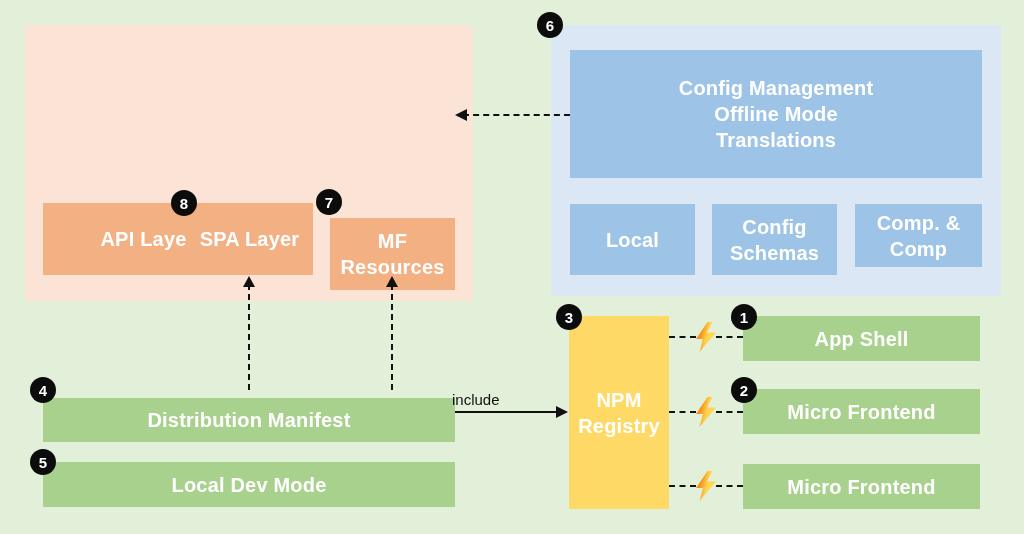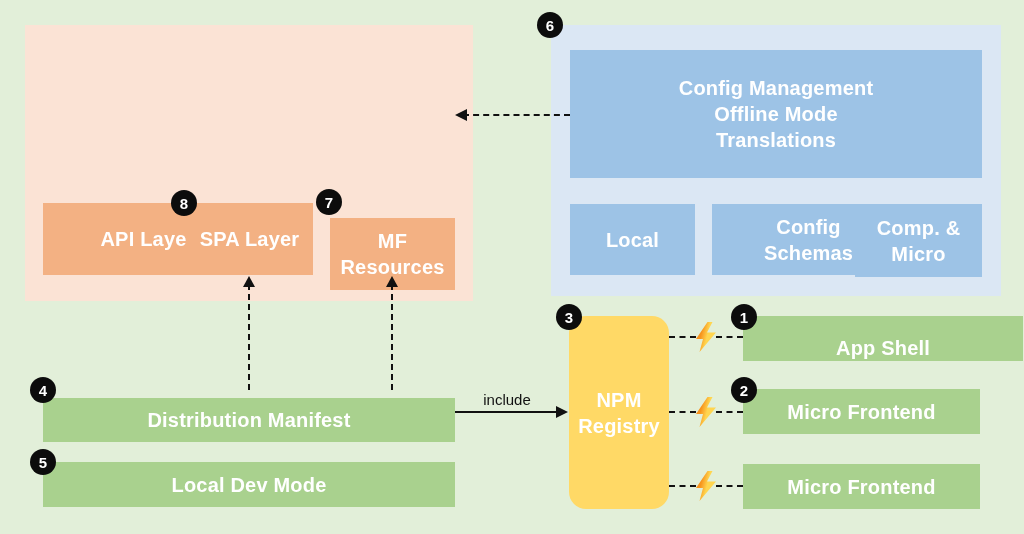--- a/index.html
+++ b/index.html
@@ -21,25 +21,25 @@
   .green  { background:#a9d18e; }
   .yellow { background:#ffd966; }
 
   .box-user      { left:43px;  top:50px;  width:412px; height:128px; }
   .box-api       { left:43px;  top:203px; width:125px; height:72px;padding-left:42px; }
   .box-spa       { left:186px; top:203px; width:127px; height:72px;text-align:center; }
   .box-mf        { left:330px; top:218px; width:125px; height:72px; }
 
   .box-style     { left:570px; top:50px;  width:412px; height:128px; }
   .box-layout    { left:570px; top:204px; width:125px; height:71px; }
-  .box-schemas   { left:712px; top:204px; width:125px; height:71px;padding-left:34px; }
-  .box-comppages { left:855px; top:204px; width:127px; height:73px;align-items:center; }
+  .box-schemas   { left:712px; top:204px; width:125px; height:71px; }
+  .box-comppages { left:855px; top:204px; width:127px; height:63px;align-items:center; }
 
-  .box-npm       { left:569px; top:316px; width:100px; height:193px;border-radius:17px; }
-  .box-appshell  { left:743px; top:316px; width:280px; height:45px;justify-content:flex-end; }
+  .box-npm       { left:569px; top:316px; width:100px; height:193px; }
+  .box-appshell  { left:743px; top:316px; width:237px; height:45px; }
   .box-mfe1      { left:743px; top:389px; width:237px; height:45px; }
   .box-mfe2      { left:743px; top:464px; width:237px; height:45px; }
 
   .box-dm        { left:43px;  top:390px; width:412px; height:44px;margin-top:8px; }
   .box-ldm       { left:43px;  top:462px; width:412px; height:45px; }
 
   .badge {
     position:absolute; width:26px; height:26px; border-radius:50%;
     background:#0c0c0c; color:#ffffff; font-size:15px; font-weight:700;
     display:flex; align-items:center; justify-content:center; z-index:6;
@@ -56,21 +56,21 @@
   .hdash { position:absolute; height:0; border-top:2px dashed #111; z-index:3; }
   .vdash { position:absolute; width:0; border-left:2px dashed #111; z-index:3; }
   .solidline { position:absolute; height:2px; background:#111; z-index:3; }
 
   .tri { position:absolute; width:0; height:0; z-index:4; }
   .tri-left  { border-top:6px solid transparent; border-bottom:6px solid transparent; border-right:12px solid #111; }
   .tri-right { border-top:6px solid transparent; border-bottom:6px solid transparent; border-left:12px solid #111; }
   .tri-up    { border-left:6px solid transparent; border-right:6px solid transparent; border-bottom:11px solid #111; }
 
   .include-label {
-    position:absolute; left:452px; top:391px; width:110px; text-align:center;
+    position:absolute; left:452px; top:391px; width:110px; 
     font-size:15px; color:#111; z-index:4;
   }
   .bolt { position:absolute; width:22px; height:30px; z-index:4; }
 </style>
 </head>
 <body>
 
 <div class="stage">
 
   <svg width="0" height="0" style="position:absolute">
@@ -103,21 +103,21 @@
   </div>
   <div class="box blue box-layout">
     <div>Local</div>
   </div>
   <div class="box blue box-schemas">
     <div>Config</div>
     <div>Schemas</div>
   </div>
   <div class="box blue box-comppages">
     <div>Comp. &amp;</div>
-    <div>Micro</div>
+    <div>Comp</div>
   </div>
 
   <div class="box yellow box-npm">
     <div>NPM</div>
     <div>Registry</div>
   </div>
   <div class="box green box-appshell">
     <div>App Shell</div>
   </div>
   <div class="box green box-mfe1">

